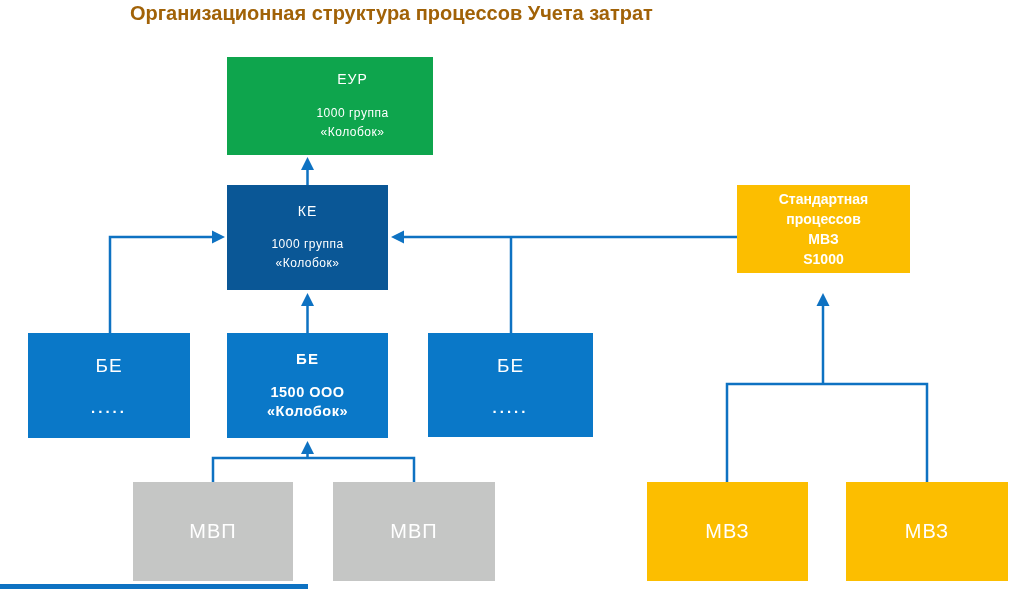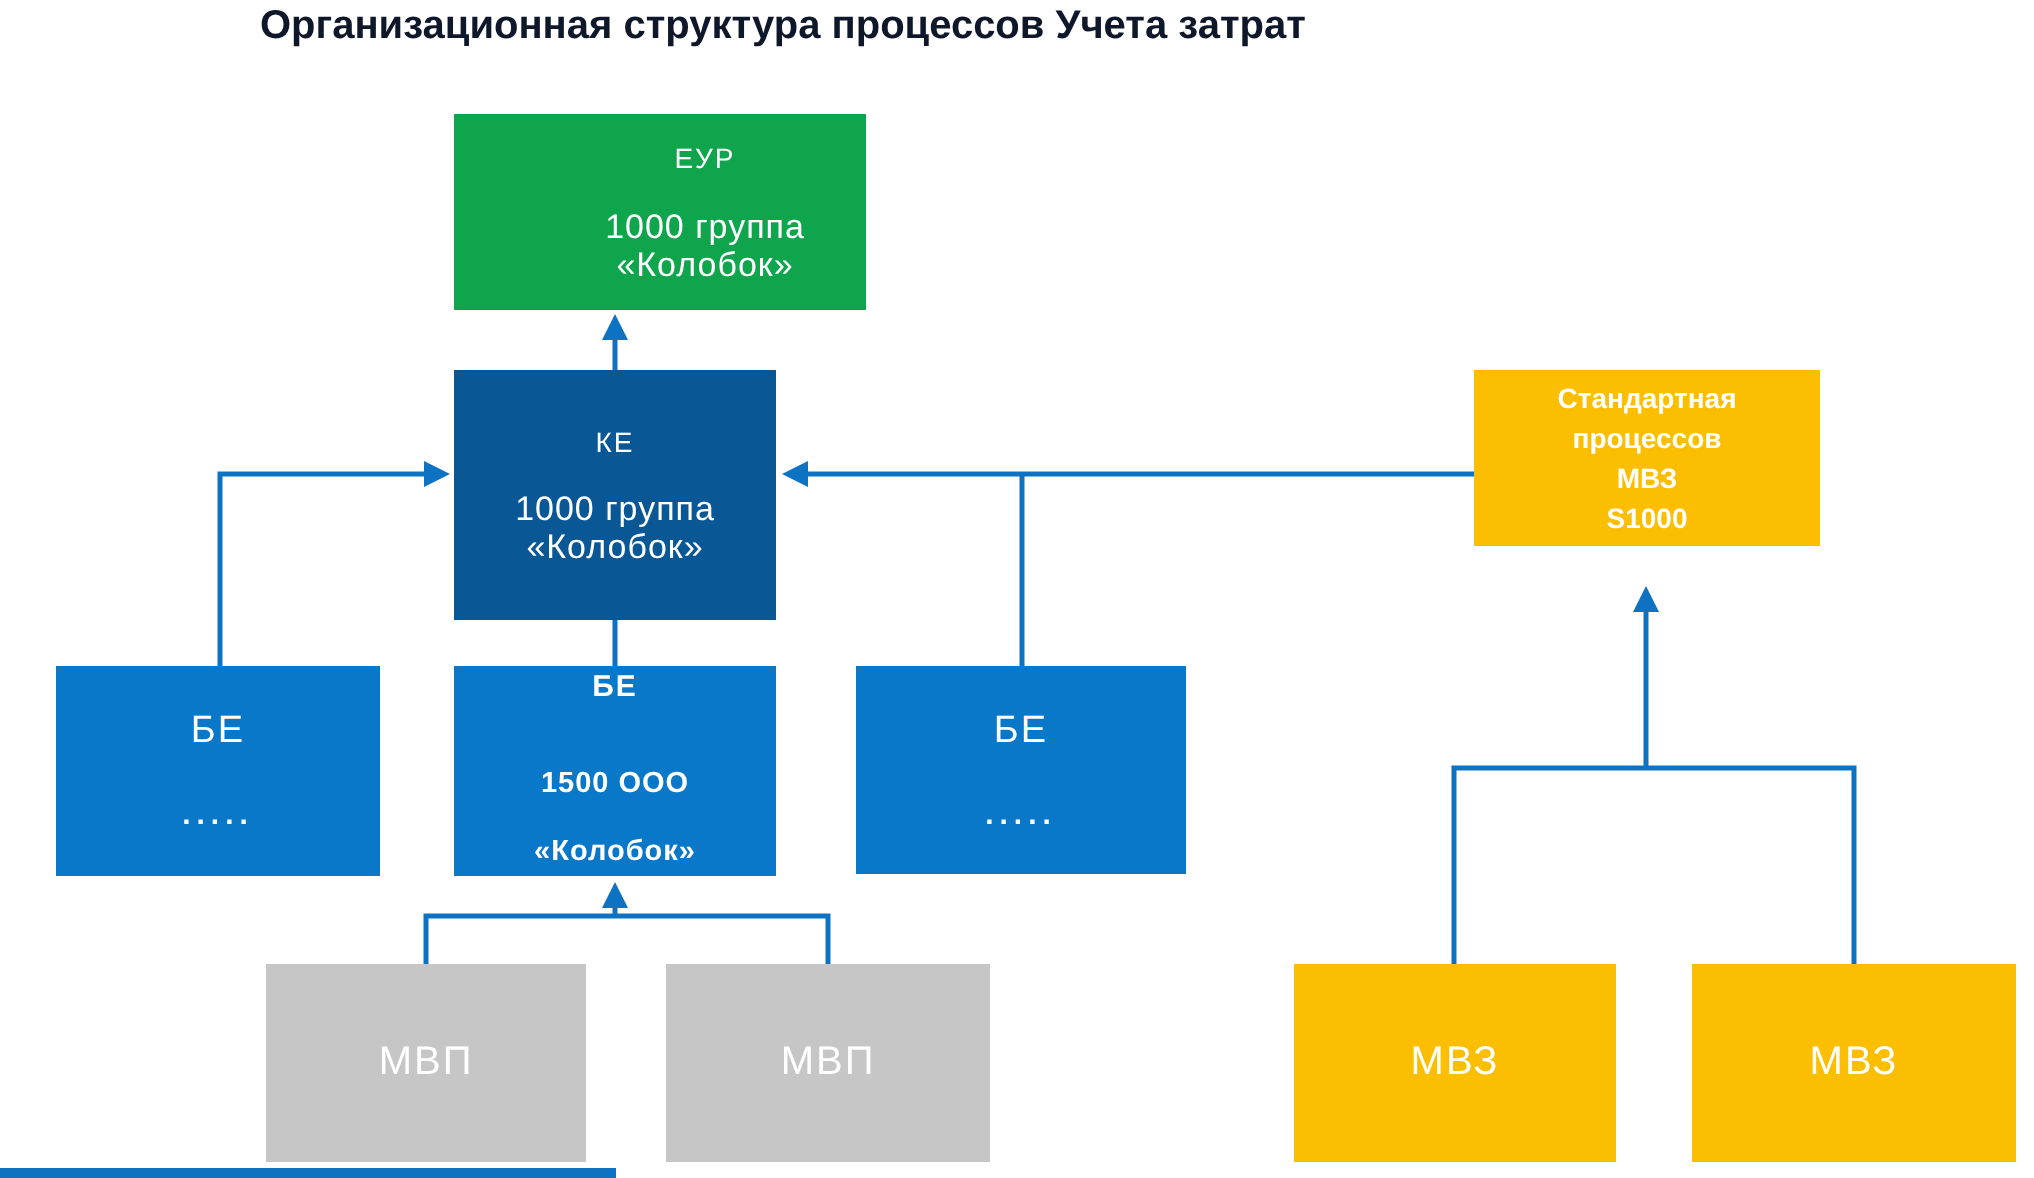--- a/index.html
+++ b/index.html
@@ -2,43 +2,43 @@
 <html style="--green: #0EA54D; --dark_blue: #0A5796; --blue: #0A78C8; --yellow: #FCBE00; --gray: #C5C6C5; --connector: #0E72C2; --title_text: #000000; --box_text: #FFFFFF;"><head>
 <meta charset="utf-8">
 <style>
   html,body { margin:0; padding:0; background:#ffffff; }
   #stage {
     position:relative; width:1017px; height:589px; background:#ffffff;
     font-family:"Liberation Sans", sans-serif; overflow:hidden;
   }
   #diagram-title {
     position:absolute; left:130px; top:2px; width:700px;
-    font-size:20px; font-weight:bold; color:#0f172a; letter-spacing:0px;
+    font-size:20px; font-weight:bold; color:#a16207; letter-spacing:0px;
   }
   .box {
     position:absolute; display:flex; flex-direction:column;
     align-items:center; justify-content:center;
     color:#ffffff; text-align:center;
   }
   .box .l1 { font-size:14px; letter-spacing:1px; }
-  .box .sub { font-size:17px; line-height:19px; letter-spacing:0.5px; }
+  .box .sub { font-size:12px; line-height:19px; letter-spacing:0.5px; }
   #node-eur  { left:227px; top:57px;  width:161px; height:98px;  background:var(--green);padding-left:45px; }
   #node-eur .l1 { margin-bottom:17px; }
-  #node-ke   { left:227px; top:185px; width:161px; height:125px; background:var(--dark_blue); }
+  #node-ke   { left:227px; top:185px; width:161px; height:105px; background:var(--dark_blue); }
   #node-ke .l1 { margin-bottom:16px; }
   #node-std  { left:737px; top:185px; width:173px; height:88px; background:var(--yellow);
                font-weight:bold; font-size:14px; line-height:20px; }
   #node-be-left  { left:28px;  top:333px; width:162px; height:105px; background:var(--blue); }
   #node-be-right { left:428px; top:333px; width:165px; height:104px; background:var(--blue); }
   #node-be-left .l1, #node-be-right .l1 { font-size:19px; margin-bottom:22px; }
   .dots { font-size:15px; font-weight:bold; letter-spacing:3px; }
   #node-be-center { left:227px; top:333px; width:161px; height:105px; background:var(--blue);
                     font-weight:bold; }
   #node-be-center .l1 { font-size:15px; margin-bottom:16px; }
-  #node-be-center .sub { font-size:14.5px; font-weight:bold; line-height:19px;margin-top:15px; }
+  #node-be-center .sub { font-size:14.5px; font-weight:bold; line-height:19px; }
   .leaf { font-size:20px; letter-spacing:1px;justify-content:center; }
   #node-mvp-left  { left:133px; top:482px; width:160px; height:99px; background:var(--gray); }
   #node-mvp-right { left:333px; top:482px; width:162px; height:99px; background:var(--gray); }
   #node-mvz-left  { left:647px; top:482px; width:161px; height:99px; background:var(--yellow); }
   #node-mvz-right { left:846px; top:482px; width:162px; height:99px; background:var(--yellow); }
   #connector-layer { position:absolute; left:0; top:0; width:1017px; height:589px; }
   .connector { stroke:var(--connector); stroke-width:2.5; fill:none; }
   .arrowhead { fill:var(--connector); stroke:none; }
   #bottom-edge-line { position:absolute; left:0; top:584px; width:308px; height:5px;
                       background:var(--connector); }

